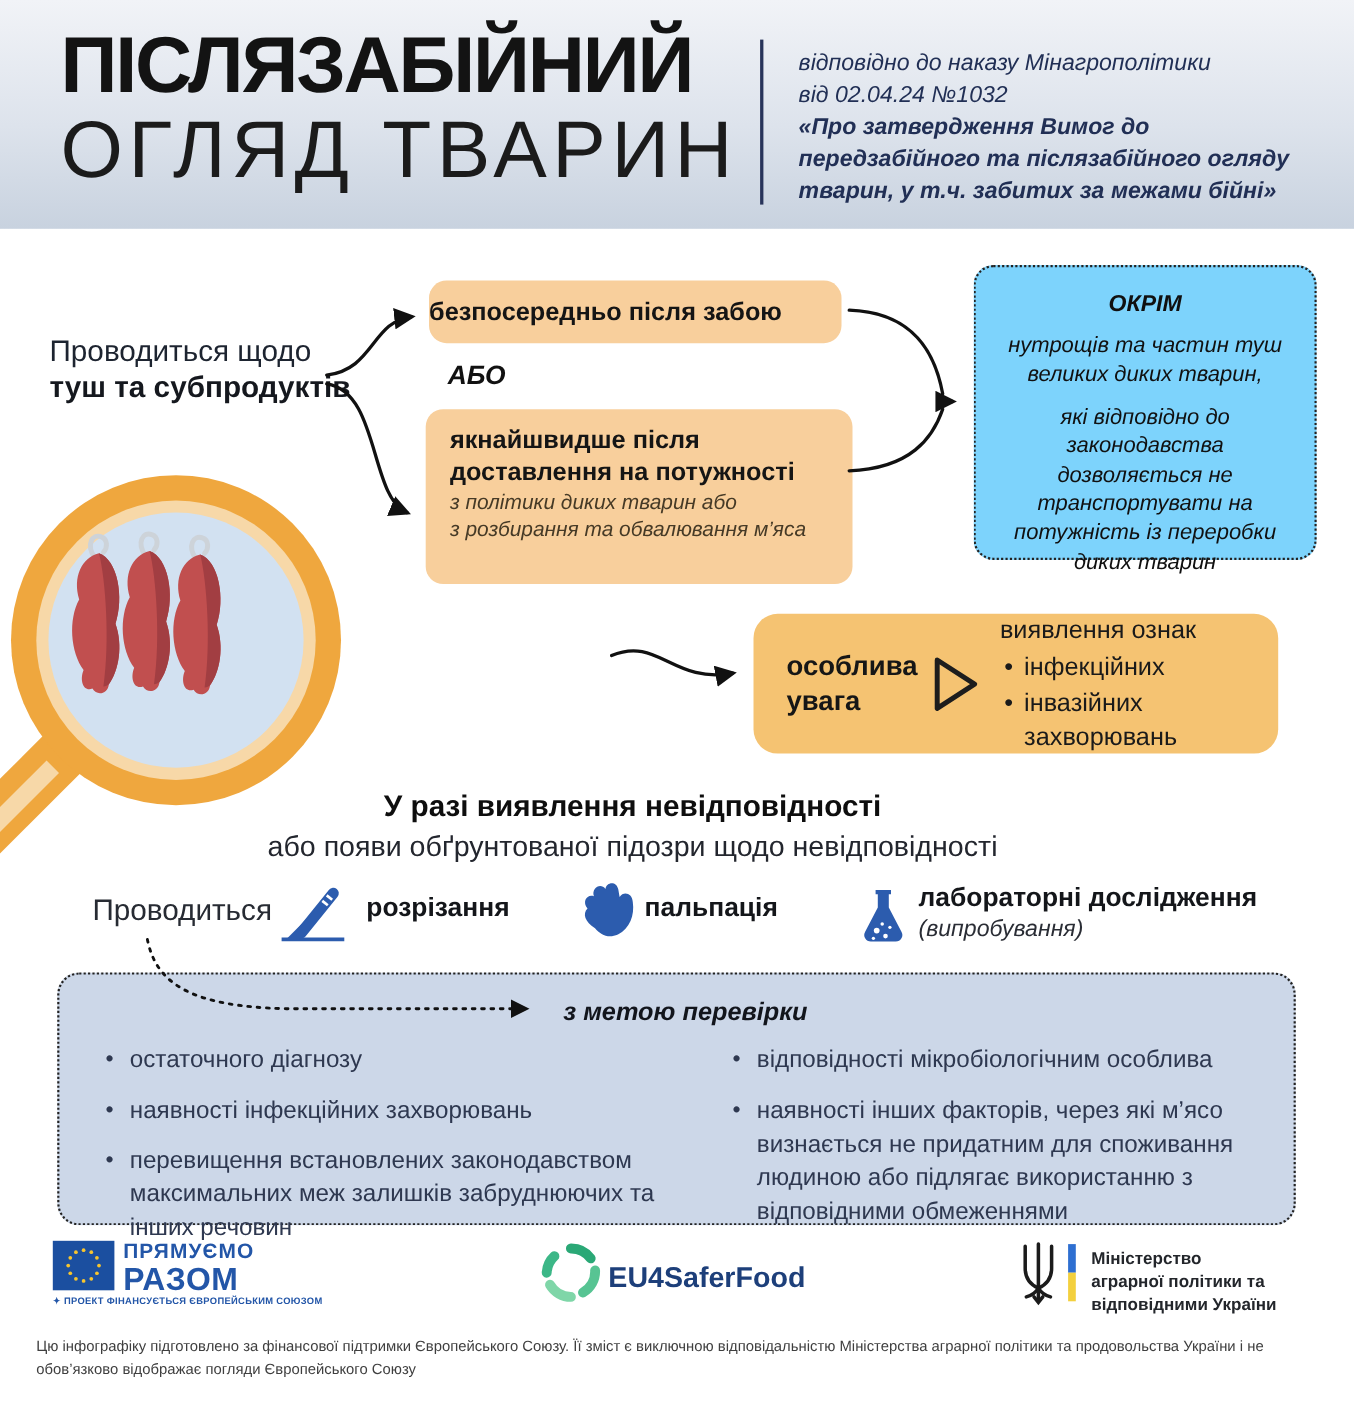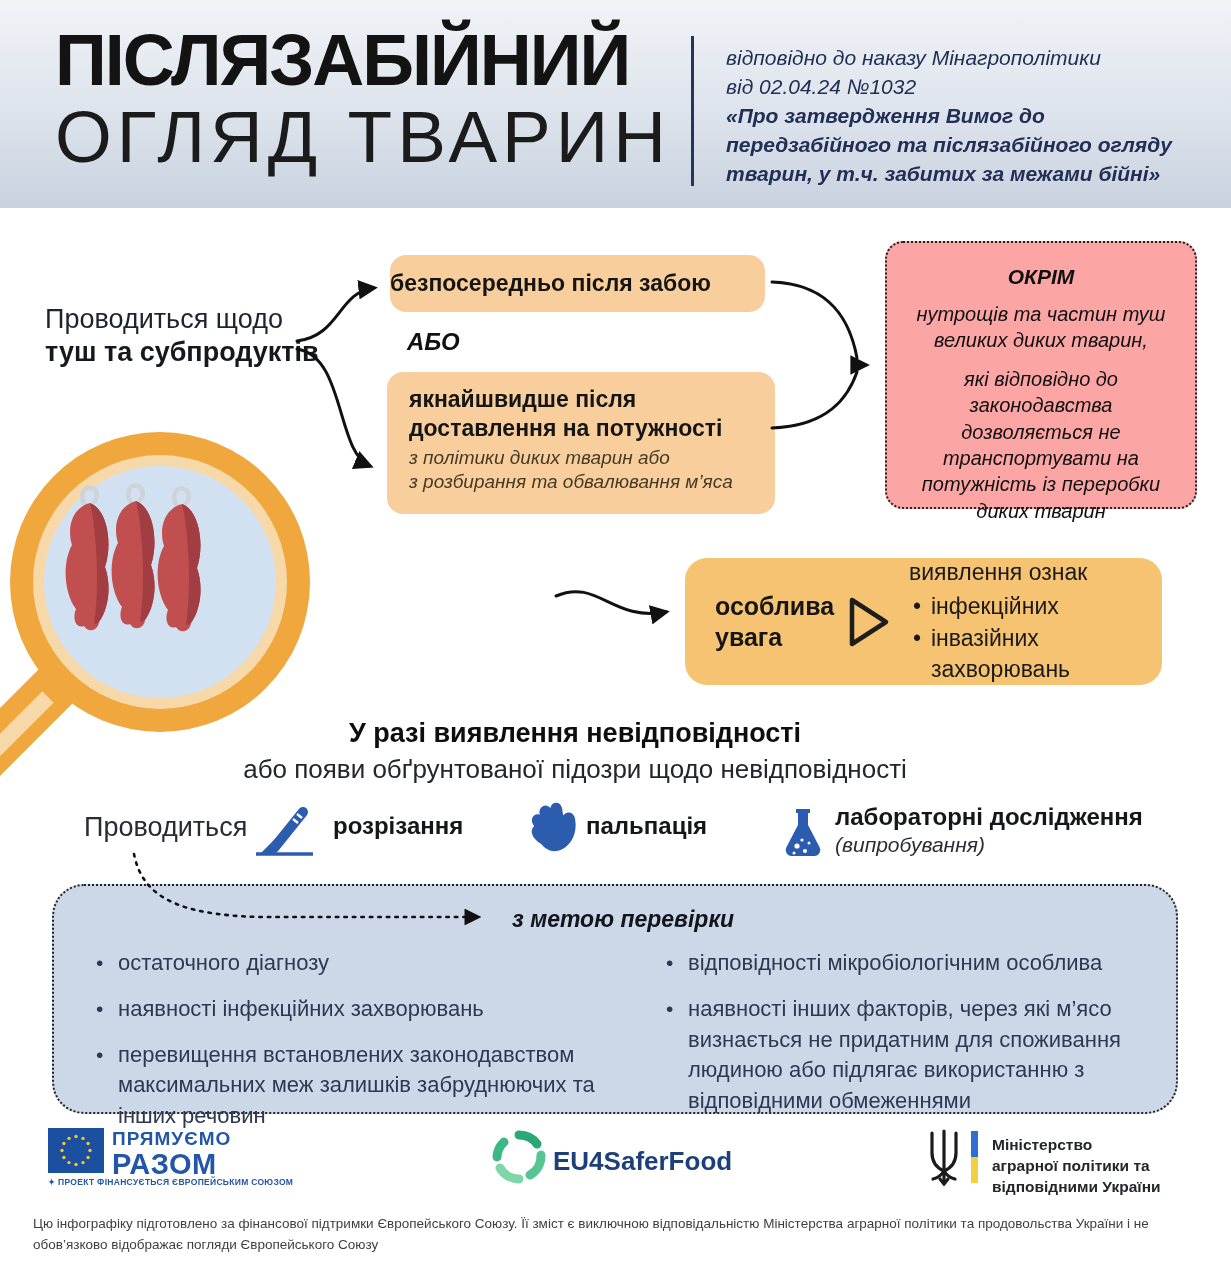--- a/index.html
+++ b/index.html
@@ -18,26 +18,26 @@
   .hdr-ref .quote{font-weight:700;}
   
   .lead{font-size:27px;line-height:1.24;color:#1d2430;}
   .lead b{color:#15181e;}
   .obox{background:#f8cf9c;border-radius:16px;}
   .obox1{position:absolute;left:390px;top:255px;width:375px;height:57px;display:flex;
          align-items:center;box-sizing:border-box;
          font-size:23px;font-weight:700;color:#151515;}
   .or-label{position:absolute;left:407px;top:328px;font-size:24px;font-weight:700;
             font-style:italic;color:#111;}
-  .obox2{position:absolute;left:387px;top:372px;width:388px;height:142px;box-sizing:border-box;
+  .obox2{position:absolute;left:387px;top:372px;width:388px;height:159px;box-sizing:border-box;
          padding:13px 0 0 22px;}
   .obox2 .bt{font-size:23px;font-weight:700;line-height:1.24;color:#151515;}
   .obox2 .it{font-size:19px;font-style:italic;line-height:1.28;color:#463a26;margin-top:4px;}
   .except{position:absolute;left:885px;top:241px;width:312px;height:268px;box-sizing:border-box;
-          background:#fca5a5;border:2.5px dotted #222;border-radius:18px;text-align:center;
+          background:#7dd3fc;border:2.5px dotted #222;border-radius:18px;text-align:center;
           padding:22px 16px 0 16px;color:#101010;}
   .except .xt{font-size:21px;font-weight:700;font-style:italic;margin-bottom:12px;}
   .except p{font-size:20px;font-style:italic;line-height:1.32;margin:0 0 12px 0;}
   
   .surf-lead{position:absolute;left:305px;top:572px;}
   .attention{position:absolute;left:685px;top:558px;width:477px;height:127px;box-sizing:border-box;
              background:#f5c372;border-radius:22px;display:flex;align-items:center;
              padding:0 18px 0 30px;}
   .attention .alabel{font-size:25px;font-weight:700;line-height:1.22;color:#161616;width:126px;flex:none;}
   .attention .acontent{font-size:23px;color:#1a1a1a;line-height:1.38;}
@@ -47,21 +47,21 @@
   .blist li::before{content:"•";position:absolute;left:4px;top:0;}
   
   .nc-head{position:absolute;left:0;top:718px;width:1150px;text-align:center;}
   .nc-head .h1{font-size:27px;font-weight:700;color:#0e0e0e;}
   .nc-head .h2{font-size:26px;color:#23262e;margin-top:5px;}
   .m-lead{position:absolute;left:84px;top:812px;font-size:27px;color:#272b33;}
   .m-label{position:absolute;font-size:24px;font-weight:700;color:#14161a;}
   .m-note{font-size:21px;font-style:italic;font-weight:400;color:#2a2d35;margin-top:2px;}
   
   .purpose{position:absolute;left:52px;top:884px;width:1126px;height:230px;box-sizing:border-box;
-           background:#ccd7e8;border:2.5px dotted #222;border-radius:32px;}
+           background:#ccd7e8;border:2.5px dotted #222;border-radius:20px;}
   .purpose .ptitle{position:absolute;left:458px;top:20px;font-size:23px;font-weight:700;
                    font-style:italic;color:#12151c;}
   .purpose ul{position:absolute;list-style:none;margin:0;padding:0;}
   .purpose li{position:relative;padding-left:26px;font-size:22px;line-height:1.4;
               color:#2e3850;margin-bottom:15px;}
   .purpose li::before{content:"•";position:absolute;left:4px;top:0;font-size:21px;}
   .pleft{left:38px;top:62px;width:520px;}
   .pright{left:608px;top:62px;width:500px;}
   .pright li{width:480px;}
   

